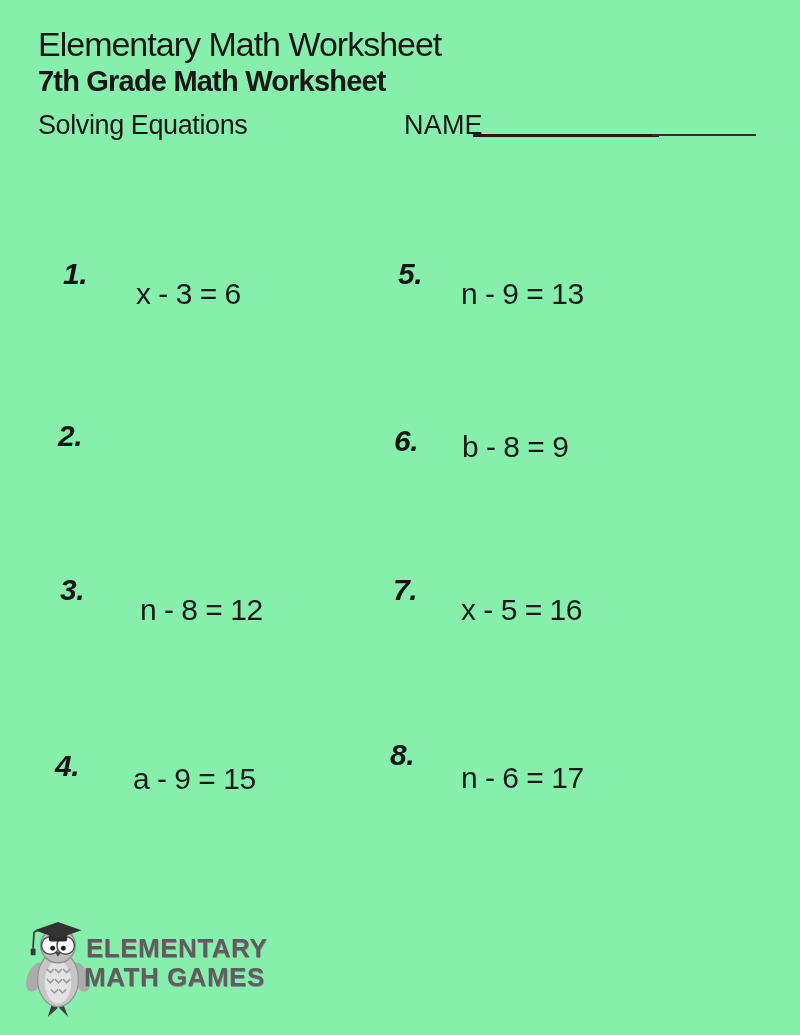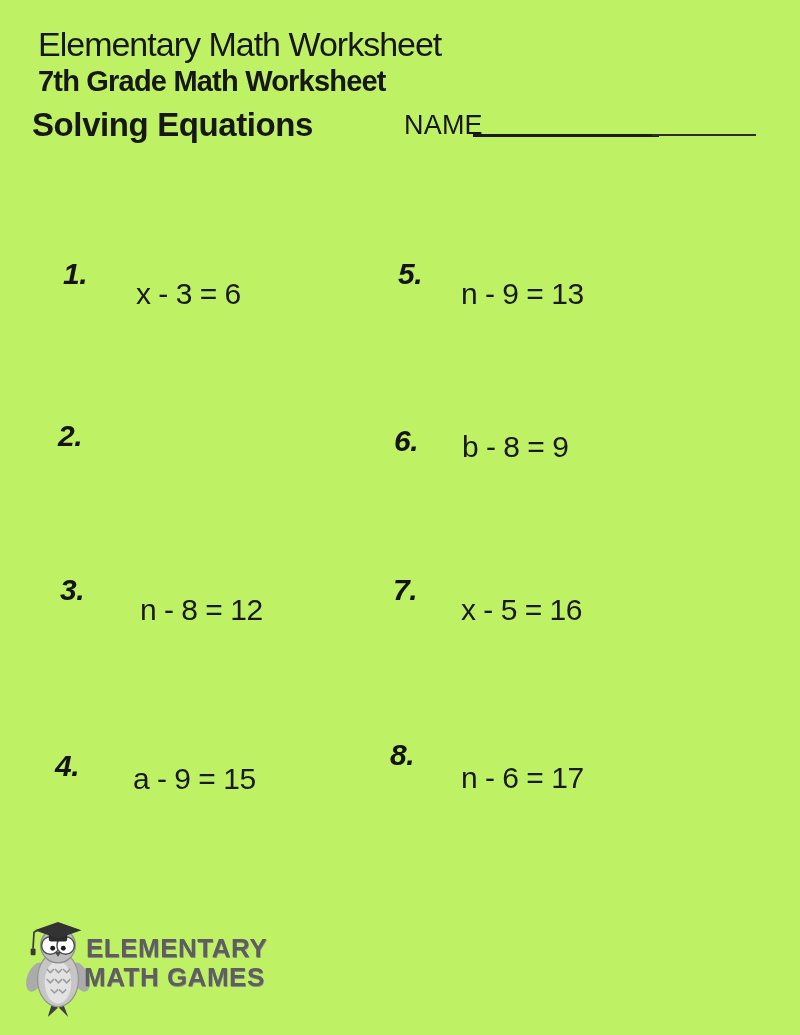--- a/index.html
+++ b/index.html
@@ -1,37 +1,37 @@
 <!DOCTYPE html>
 <html><head>
 <meta charset="utf-8">
 <style>
   html,body{margin:0;padding:0;background:#ffffff;}
   .page{
     position:relative;
     width:800px;height:1035px;
-    background:#bef264;
+    background:#86efac;
     font-family:"Liberation Sans", sans-serif;
     color:#161616;
     overflow:hidden;
   }
   
   .title{
     position:absolute;left:38px;top:25px;
     font-size:34px;line-height:38px;font-weight:500;
     letter-spacing:-1px;color:#171717;white-space:nowrap;
   }
   .subtitle{
     position:absolute;left:38px;top:64px;
     font-size:29px;line-height:34px;font-weight:700;
     letter-spacing:-0.8px;color:#171717;white-space:nowrap;
   }
   .section-title{
-    position:absolute;left:32px;top:109px;
-    font-size:33px;line-height:32px;font-weight:700;
+    position:absolute;left:38px;top:109px;
+    font-size:27px;line-height:32px;font-weight:400;
     letter-spacing:-0.4px;color:#171717;white-space:nowrap;
   }
   .name-label{
     position:absolute;left:404px;top:109px;
     font-size:27px;line-height:32px;font-weight:400;
     letter-spacing:0.2px;color:#171717;
   }
   .name-line-thick{
     position:absolute;left:473px;top:134px;width:186px;height:3px;
     background:#1c1c1c;

